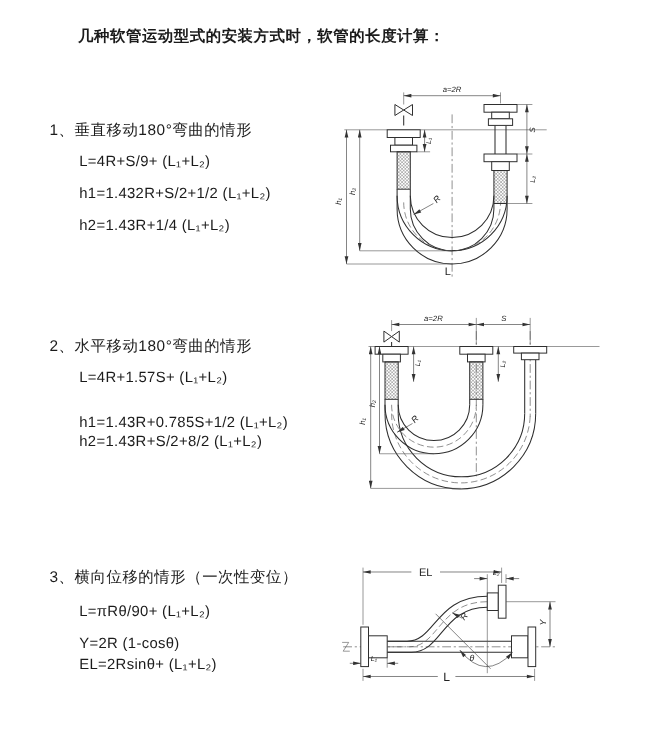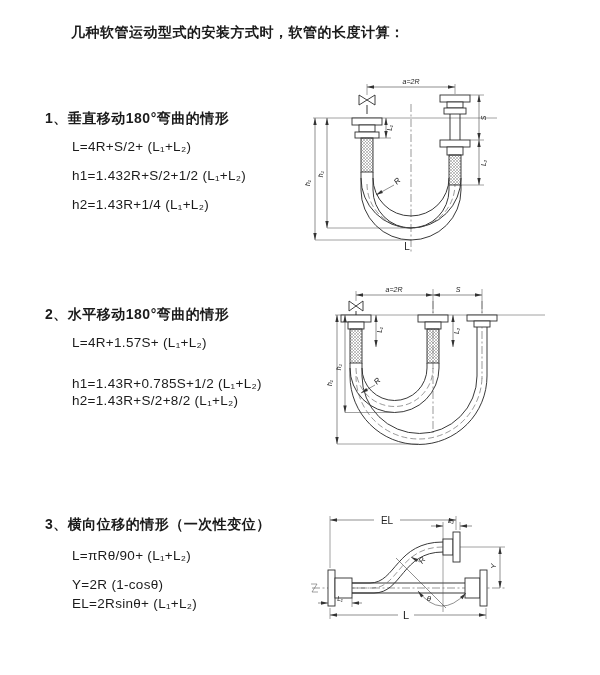--- a/index.html
+++ b/index.html
@@ -4,21 +4,21 @@
 <style>
   html,body{margin:0;padding:0;}
   body{
     width:600px;height:675px;background:#ffffff;position:relative;overflow:hidden;
     font-family:"Liberation Sans","DejaVu Sans",sans-serif;color:#1b1b1b;
   }
   .doc-title{
     position:absolute;left:35px;top:24px;font-size:14px;font-weight:bold;letter-spacing:.5px;margin-left:36px;
   }
   .sec-heading{
-    position:absolute;left:45px;font-size:14px;font-weight:bold;letter-spacing:.5px;white-space:nowrap;
+    position:absolute;left:45px;font-size:14px;font-weight:normal;letter-spacing:.5px;white-space:nowrap;
   }
   .formula{
     position:absolute;left:72px;font-size:13.5px;font-weight:normal;letter-spacing:.3px;white-space:nowrap;
   }
   .diagram{position:absolute;}
   svg{display:block;}
   svg text{font-family:"Liberation Sans","DejaVu Sans",sans-serif;fill:#222;}
   .dimtxt{font-size:7px;font-style:italic;}
   .dimtxt-sm{font-size:6.5px;font-style:italic;}
   .biglbl{font-size:10px;}
@@ -40,21 +40,21 @@
     </marker>
     <pattern id="mesh" width="3" height="3" patternUnits="userSpaceOnUse">
       <path d="M0,3 L3,0 M0,0 L3,3" stroke="#777" stroke-width="0.45" fill="none"></path>
     </pattern>
   </defs>
 </svg>
 
 <div class="doc-title">几种软管运动型式的安装方式时，软管的长度计算：</div>
 
 <div class="sec-heading" style="top:110px">1、垂直移动180°弯曲的情形</div>
-<div class="formula" style="top:139px">L=4R+S/2+ (L₁+L₂)</div>
+<div class="formula" style="top:139px">L=4R+S/9+ (L₁+L₂)</div>
 <div class="formula" style="top:168px">h1=1.432R+S/2+1/2 (L₁+L₂)</div>
 <div class="formula" style="top:197px">h2=1.43R+1/4 (L₁+L₂)</div>
 
 <div class="diagram" style="left:295px;top:68px">
 <svg width="270" height="200" viewBox="0 0 270 200">
 
   <line class="thin" x1="18" y1="50" x2="202" y2="50"></line>
   <line class="cl" x1="116" y1="36" x2="116" y2="184"></line>
 
   <g>

